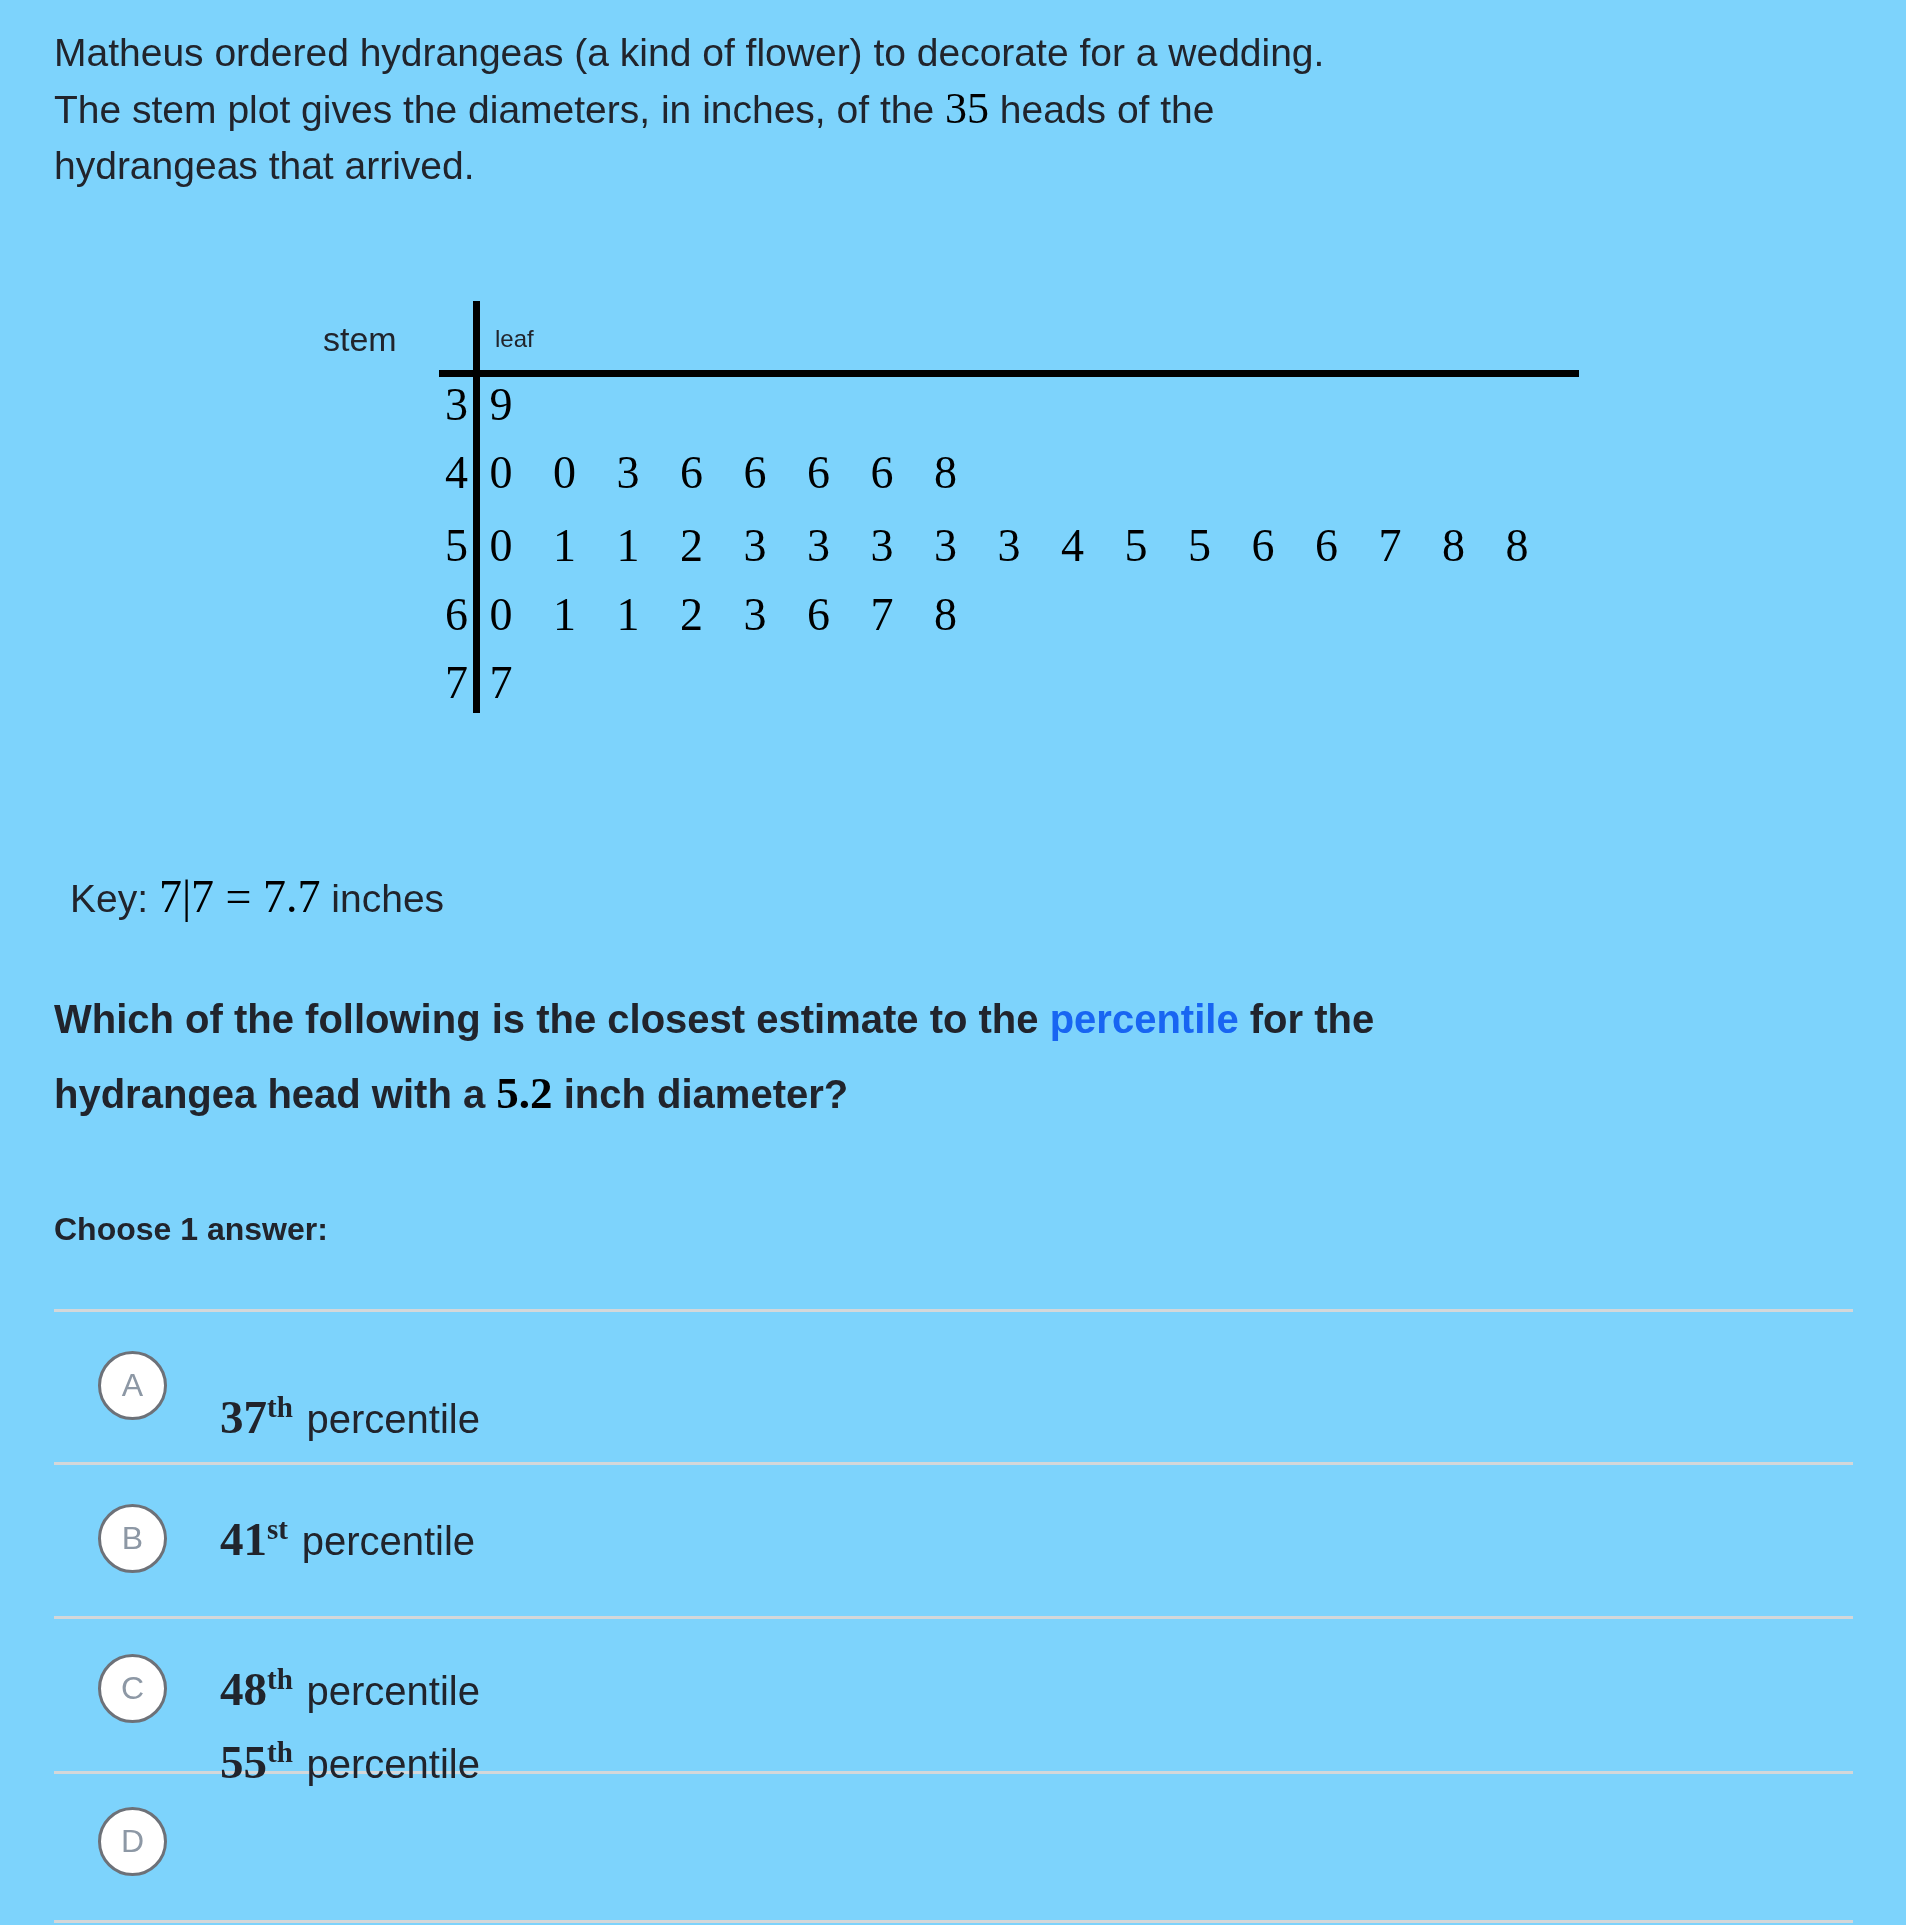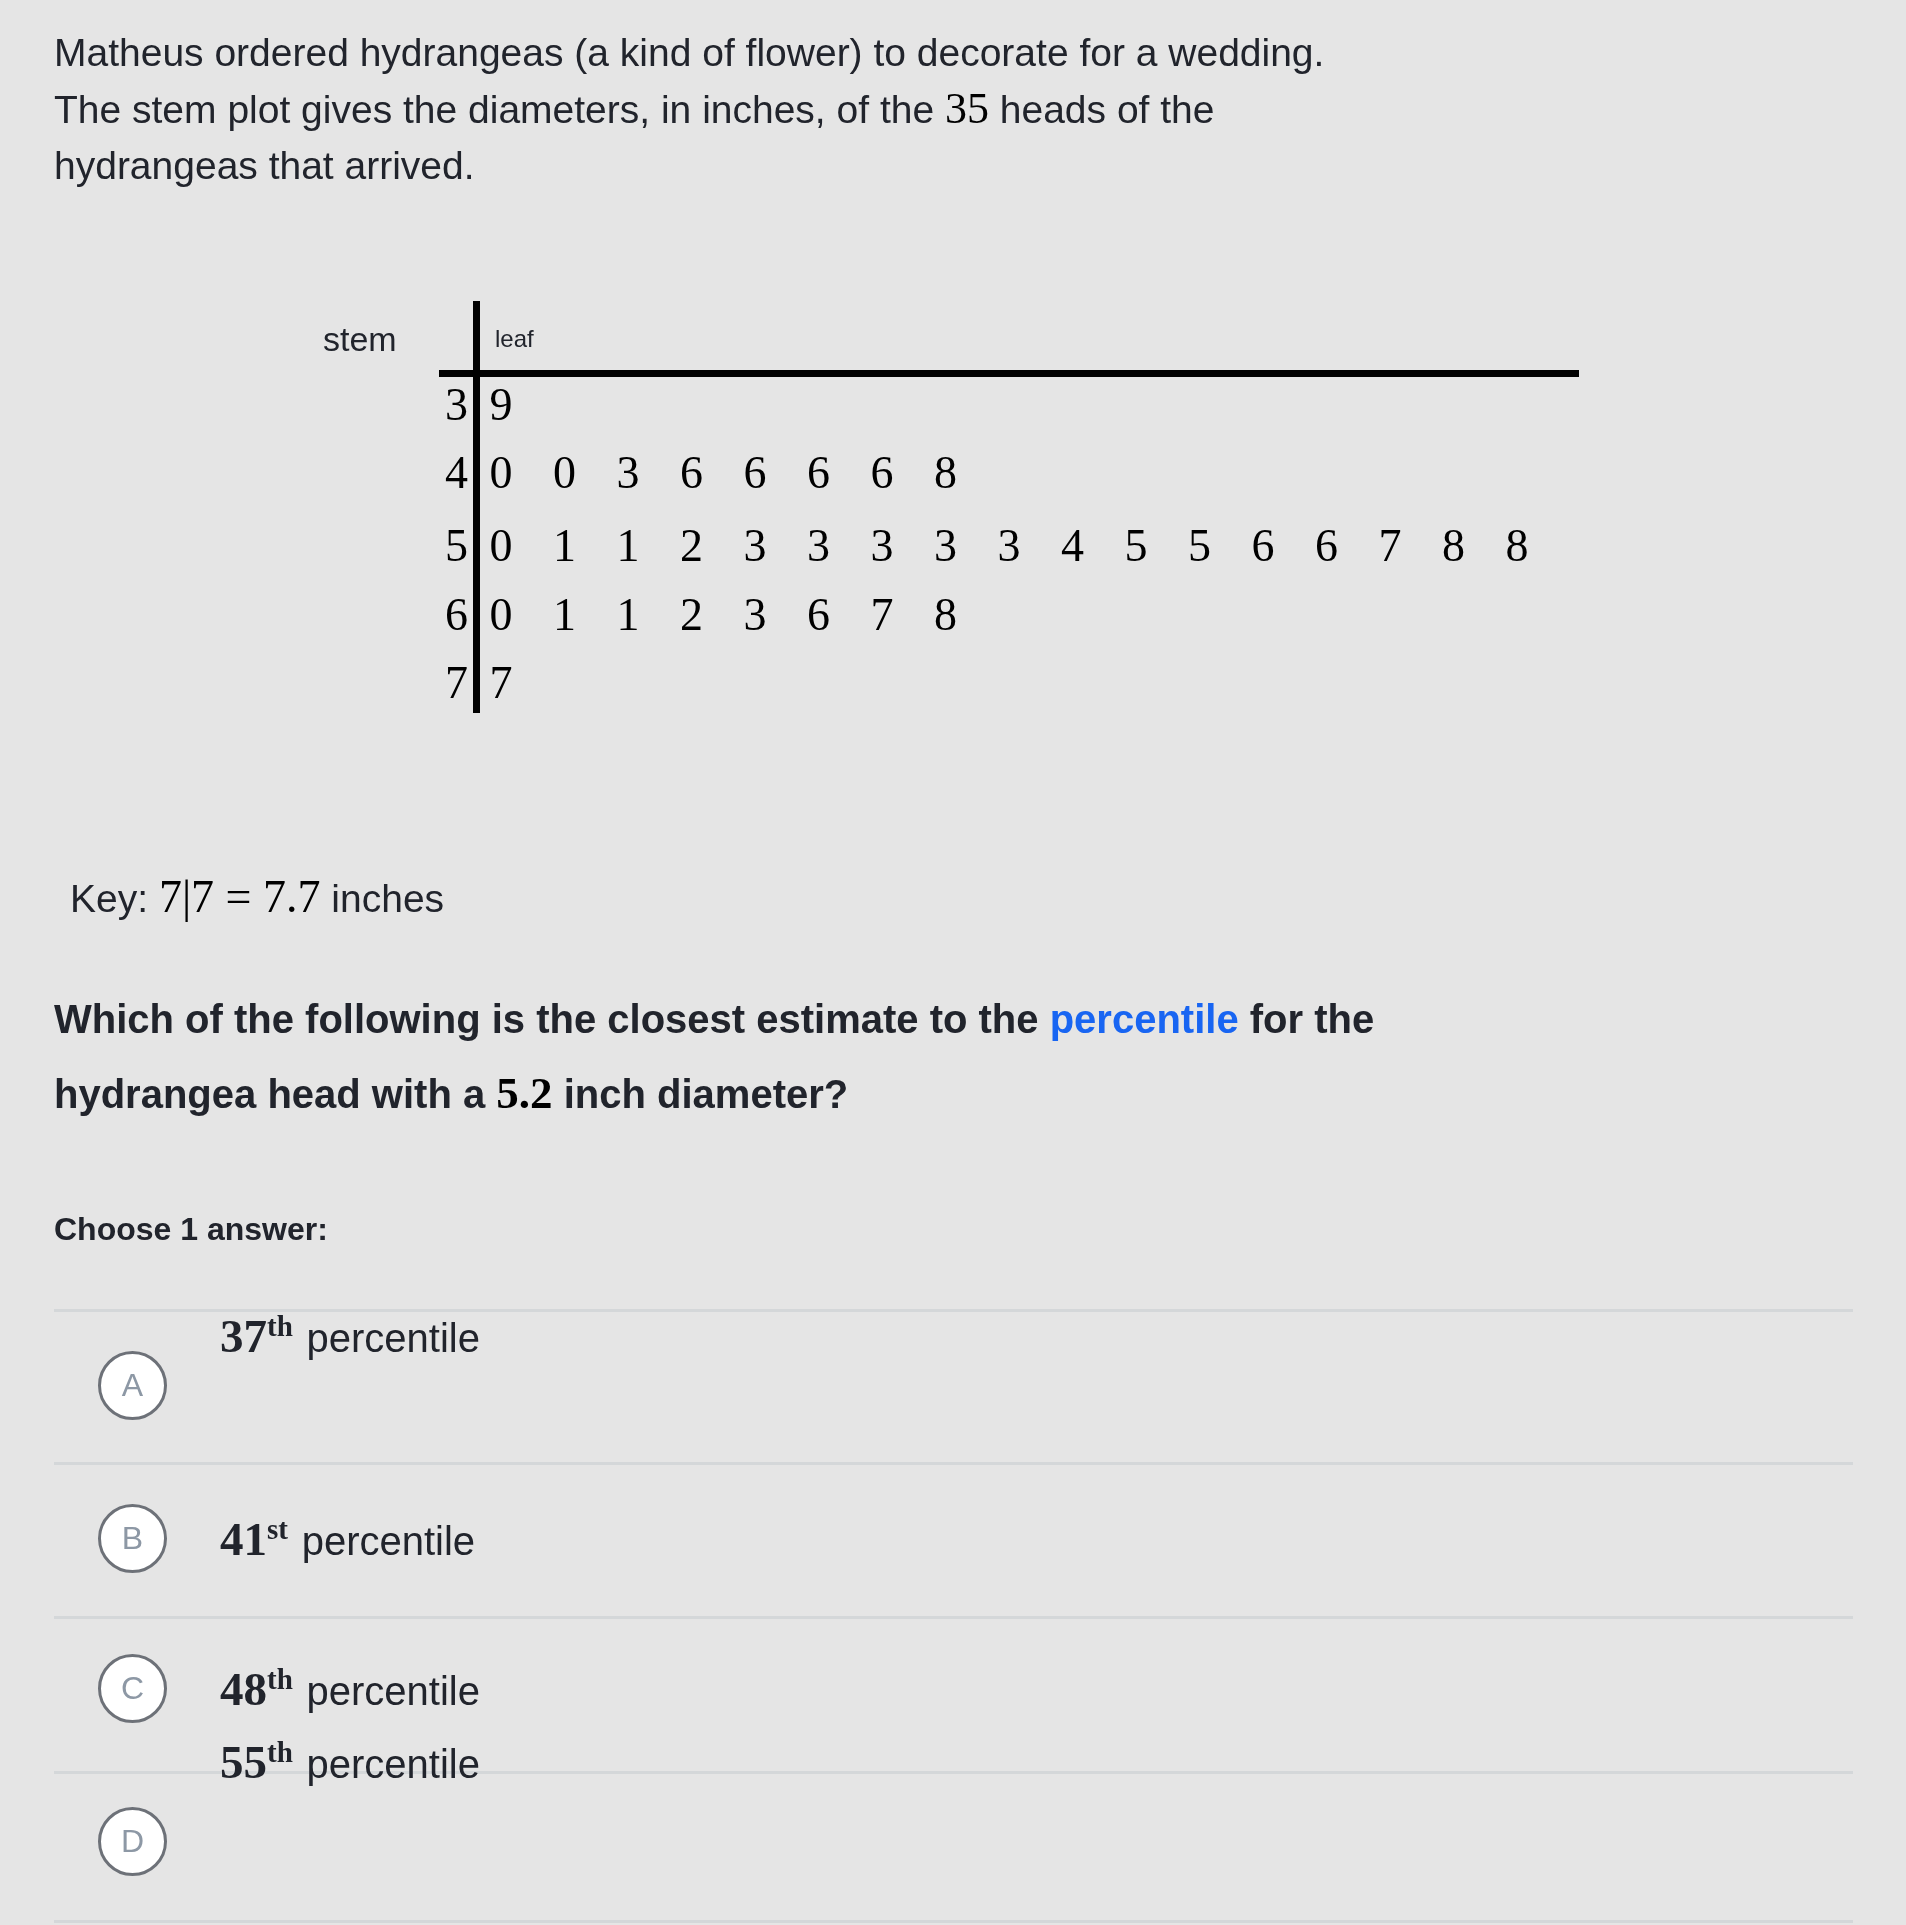--- a/index.html
+++ b/index.html
@@ -1,20 +1,20 @@
 <!DOCTYPE html>
 <html><head>
 <meta charset="utf-8">
 <style>
   html,body{margin:0;padding:0;background:#ffffff;}
   .page{
     position:relative;
     width:1906px;
     height:1925px;
-    background:#e5e5e5;
+    background:#7dd3fc;
     font-family:"Liberation Sans", sans-serif;
     color:#21242c;
     overflow:hidden;
   }
   
   .intro{position:absolute;left:54px;top:24.5px;font-size:39px;line-height:56px;color:#21242c;}
   .intro .line{white-space:nowrap;}
   .math{font-family:"Liberation Serif", serif;color:#000;margin-top:30px;}
   .intro .math{font-size:44px;}
   
@@ -39,21 +39,21 @@
   
   .divider{position:absolute;left:54px;width:1799px;height:2.9px;background:#d4d7d9;}
   .d1{top:1309px;} .d2{top:1462px;} .d3{top:1616px;} .d4{top:1771px;} .d5{top:1920px;}
   .choice-radio{
     position:absolute;left:98px;width:63px;height:63px;border:3.9px solid #6d7178;border-radius:50%;
     display:flex;align-items:center;justify-content:center;
     font-size:32px;color:#8d98a5;background:#fff;box-sizing:content-box;cursor:pointer;
   }
   .r-a{top:1351px;} .r-b{top:1504px;} .r-c{top:1654px;} .r-d{top:1807px;}
   .choice-text{position:absolute;left:220px;height:71px;line-height:71px;white-space:nowrap;cursor:pointer;}
-  .t-a{top:1301px;text-align:right;} .t-b{top:1504px;} .t-c{top:1654px;} .t-d{top:1727px;}
+  .t-a{top:1382px;text-align:right;} .t-b{top:1504px;} .t-c{top:1654px;} .t-d{top:1727px;}
   .choice-num{font-family:"Liberation Serif", serif;font-size:47px;font-weight:700;color:#21242c;}
   .choice-sup{font-family:"Liberation Serif", serif;font-size:29px;font-weight:700;color:#21242c;position:relative;top:-15.7px;}
   .choice-word{font-size:40px;color:#21242c;margin-left:13.7px;}
 </style>
 </head>
 <body>
 
 <div class="page">
 
   <div class="intro">

